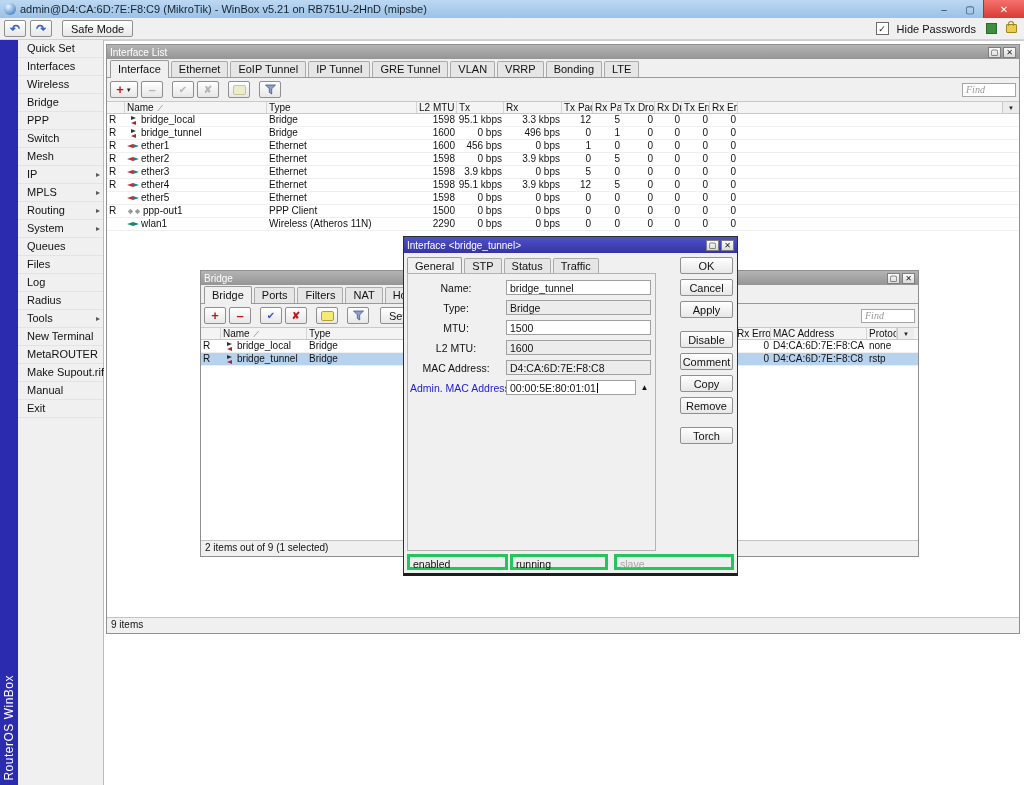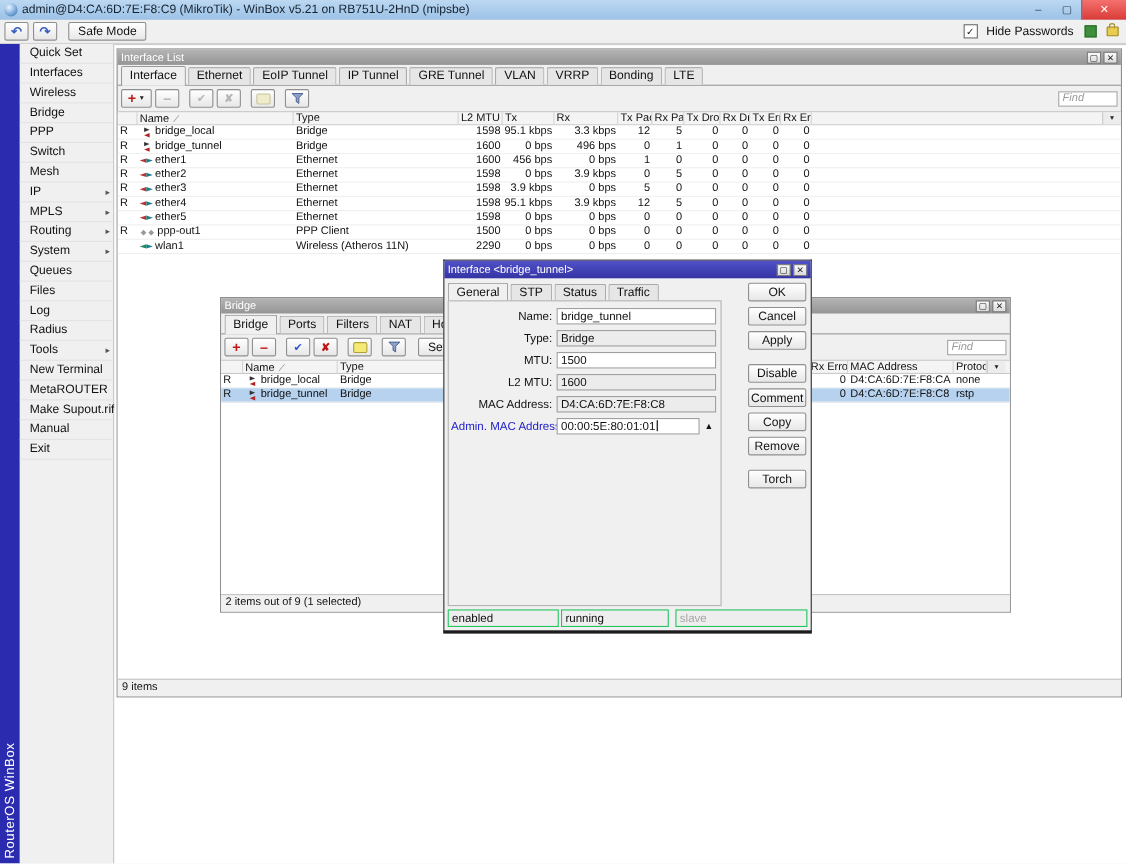--- a/index.html
+++ b/index.html
@@ -62,21 +62,21 @@
   .g-plus{color:#c01818;font-weight:bold;font-size:13px;line-height:1}
   .g-minus{font-weight:bold;font-size:13px;line-height:1}
   .g-check{font-size:10px}
   .g-x{font-size:10px;font-weight:bold}
   .g-dd{font-size:6px;color:#222}
   .dis{color:#b5b5b5}
   .red{color:#c01818}.blue{color:#3355cc}
   .comment-ic{width:11px;height:8px;border-radius:2px;border:1px solid #b0a23a;background:#f6ea77}
   .comment-ic.pale{border-color:#c9c4a0;background:#efeccc}
   .find{margin-left:auto;width:54px;height:14px;border:1px solid #a5a5a5;font-size:10px;padding:0 3px;
-    box-sizing:border-box;font-family:Liberation Sans, sans-serif}
+    box-sizing:border-box;font-family:Liberation Serif, serif}
   .find::placeholder{font-style:italic;color:#999}
   
   .thead{display:flex;height:13px;background:#f4f4f4;border-top:1px solid #c9c9c9;
     border-bottom:1px solid #c9c9c9;font-size:10px;flex:none;box-sizing:border-box}
   .th{border-right:1px solid #d4d4d4;padding:0 2px;line-height:12px;overflow:hidden;white-space:nowrap;box-sizing:border-box}
   .sort{color:#8a8a8a;font-style:italic;margin-left:6px;font-size:9px}
   .hdd{width:16px;flex:none;text-align:center;font-size:6px;line-height:12px;color:#222;
     border-left:1px solid #c9c9c9;background:#ececec}
   .tbody{flex:1;background:#fff;overflow:hidden}
   .trow{display:flex;height:12px;line-height:12px;font-size:10px;border-bottom:1px solid #efefef;cursor:default}
@@ -104,37 +104,37 @@
   .dia{width:5px;height:5px;background:#9a9a9a;transform:rotate(45deg) scale(.75);margin:0 1px}
   
   .funnel{display:inline-block}
   
   #dialog{border:1px solid #2e2e2e;border-bottom:3px solid #1d1d1d}
   .dlg-main{position:relative;flex:1}
   .dlg-tabs{position:absolute;left:3px;top:2px;right:64px;height:19px;padding:0;border-bottom:none}
   .gen-box{position:absolute;left:3px;top:20px;width:249px;bottom:22px;border:1px solid #b3b3b3;
     background:#f0f0f0;box-sizing:border-box;padding:6px 4px 0 2px}
   .frow{display:flex;align-items:center;height:15px;margin-bottom:5px}
-  .flabel{width:92px;text-align:right;margin-right:4px;flex:none;white-space:nowrap;font-size:10.5px}
+  .flabel{width:92px;text-align:center;margin-right:4px;flex:none;white-space:nowrap;font-size:10.5px}
   .flabel.hl{color:#2222cc}
   .fin{height:15px;border:1px solid #a0a0a0;background:#fff;padding:0 3px;line-height:14px;flex:1;
     box-sizing:border-box;overflow:hidden;white-space:nowrap;font-size:10.5px}
   .fin.ro{background:#ececec}
   .combo-btn{width:13px;height:15px;margin-left:2px;flex:none;background:linear-gradient(#fff,#e5e5e5);
     border:1px solid #8f8f8f;display:flex;flex-direction:column;align-items:center;justify-content:center;box-sizing:border-box}
   .combo-btn .bar{width:7px;height:1px;background:#222;margin-bottom:1px}
   .combo-btn .tri{width:0;height:0;border-left:3px solid transparent;border-right:3px solid transparent;border-top:4px solid #222}
   .up-arrow{width:13px;margin-left:2px;flex:none;text-align:center;font-size:8px;color:#111}
   .caret{display:inline-block;width:1px;height:10px;background:#000;vertical-align:-1px;margin-left:1px}
   .dlg-buttons{position:absolute;right:4px;top:4px;width:53px;display:flex;flex-direction:column;gap:5px}
   .dbtn{height:17px;line-height:16px;text-align:center;background:linear-gradient(#ffffff,#e7e7e7);
     border:1px solid #8f8f8f;border-radius:2px;box-sizing:border-box;cursor:default}
   .mt8{margin-top:8px}
   .dlg-status{position:absolute;left:3px;right:3px;bottom:3px;height:16px;display:flex;gap:2px}
-  .dcell{border:1px solid #22c55e;background:#eeeeee;line-height:14px;padding:0 3px;box-sizing:border-box;font-size:10.5px}
+  .dcell{border:3px solid #22c55e;background:#eeeeee;line-height:14px;padding:0 3px;box-sizing:border-box;font-size:10.5px}
   .dc1{width:101px;flex:none}.dc2{width:98px;flex:none}.dc3{flex:1;margin-left:4px;color:#a6a6a6}
 </style>
 </head>
 <body>
 
 <div class="abs" id="main-titlebar">
   <span class="app-icon"></span>
   <span class="mt-title">admin@D4:CA:6D:7E:F8:C9 (MikroTik) - WinBox v5.21 on RB751U-2HnD (mipsbe)</span>
   <span class="wc">
     <span class="wc-btn">–</span>

